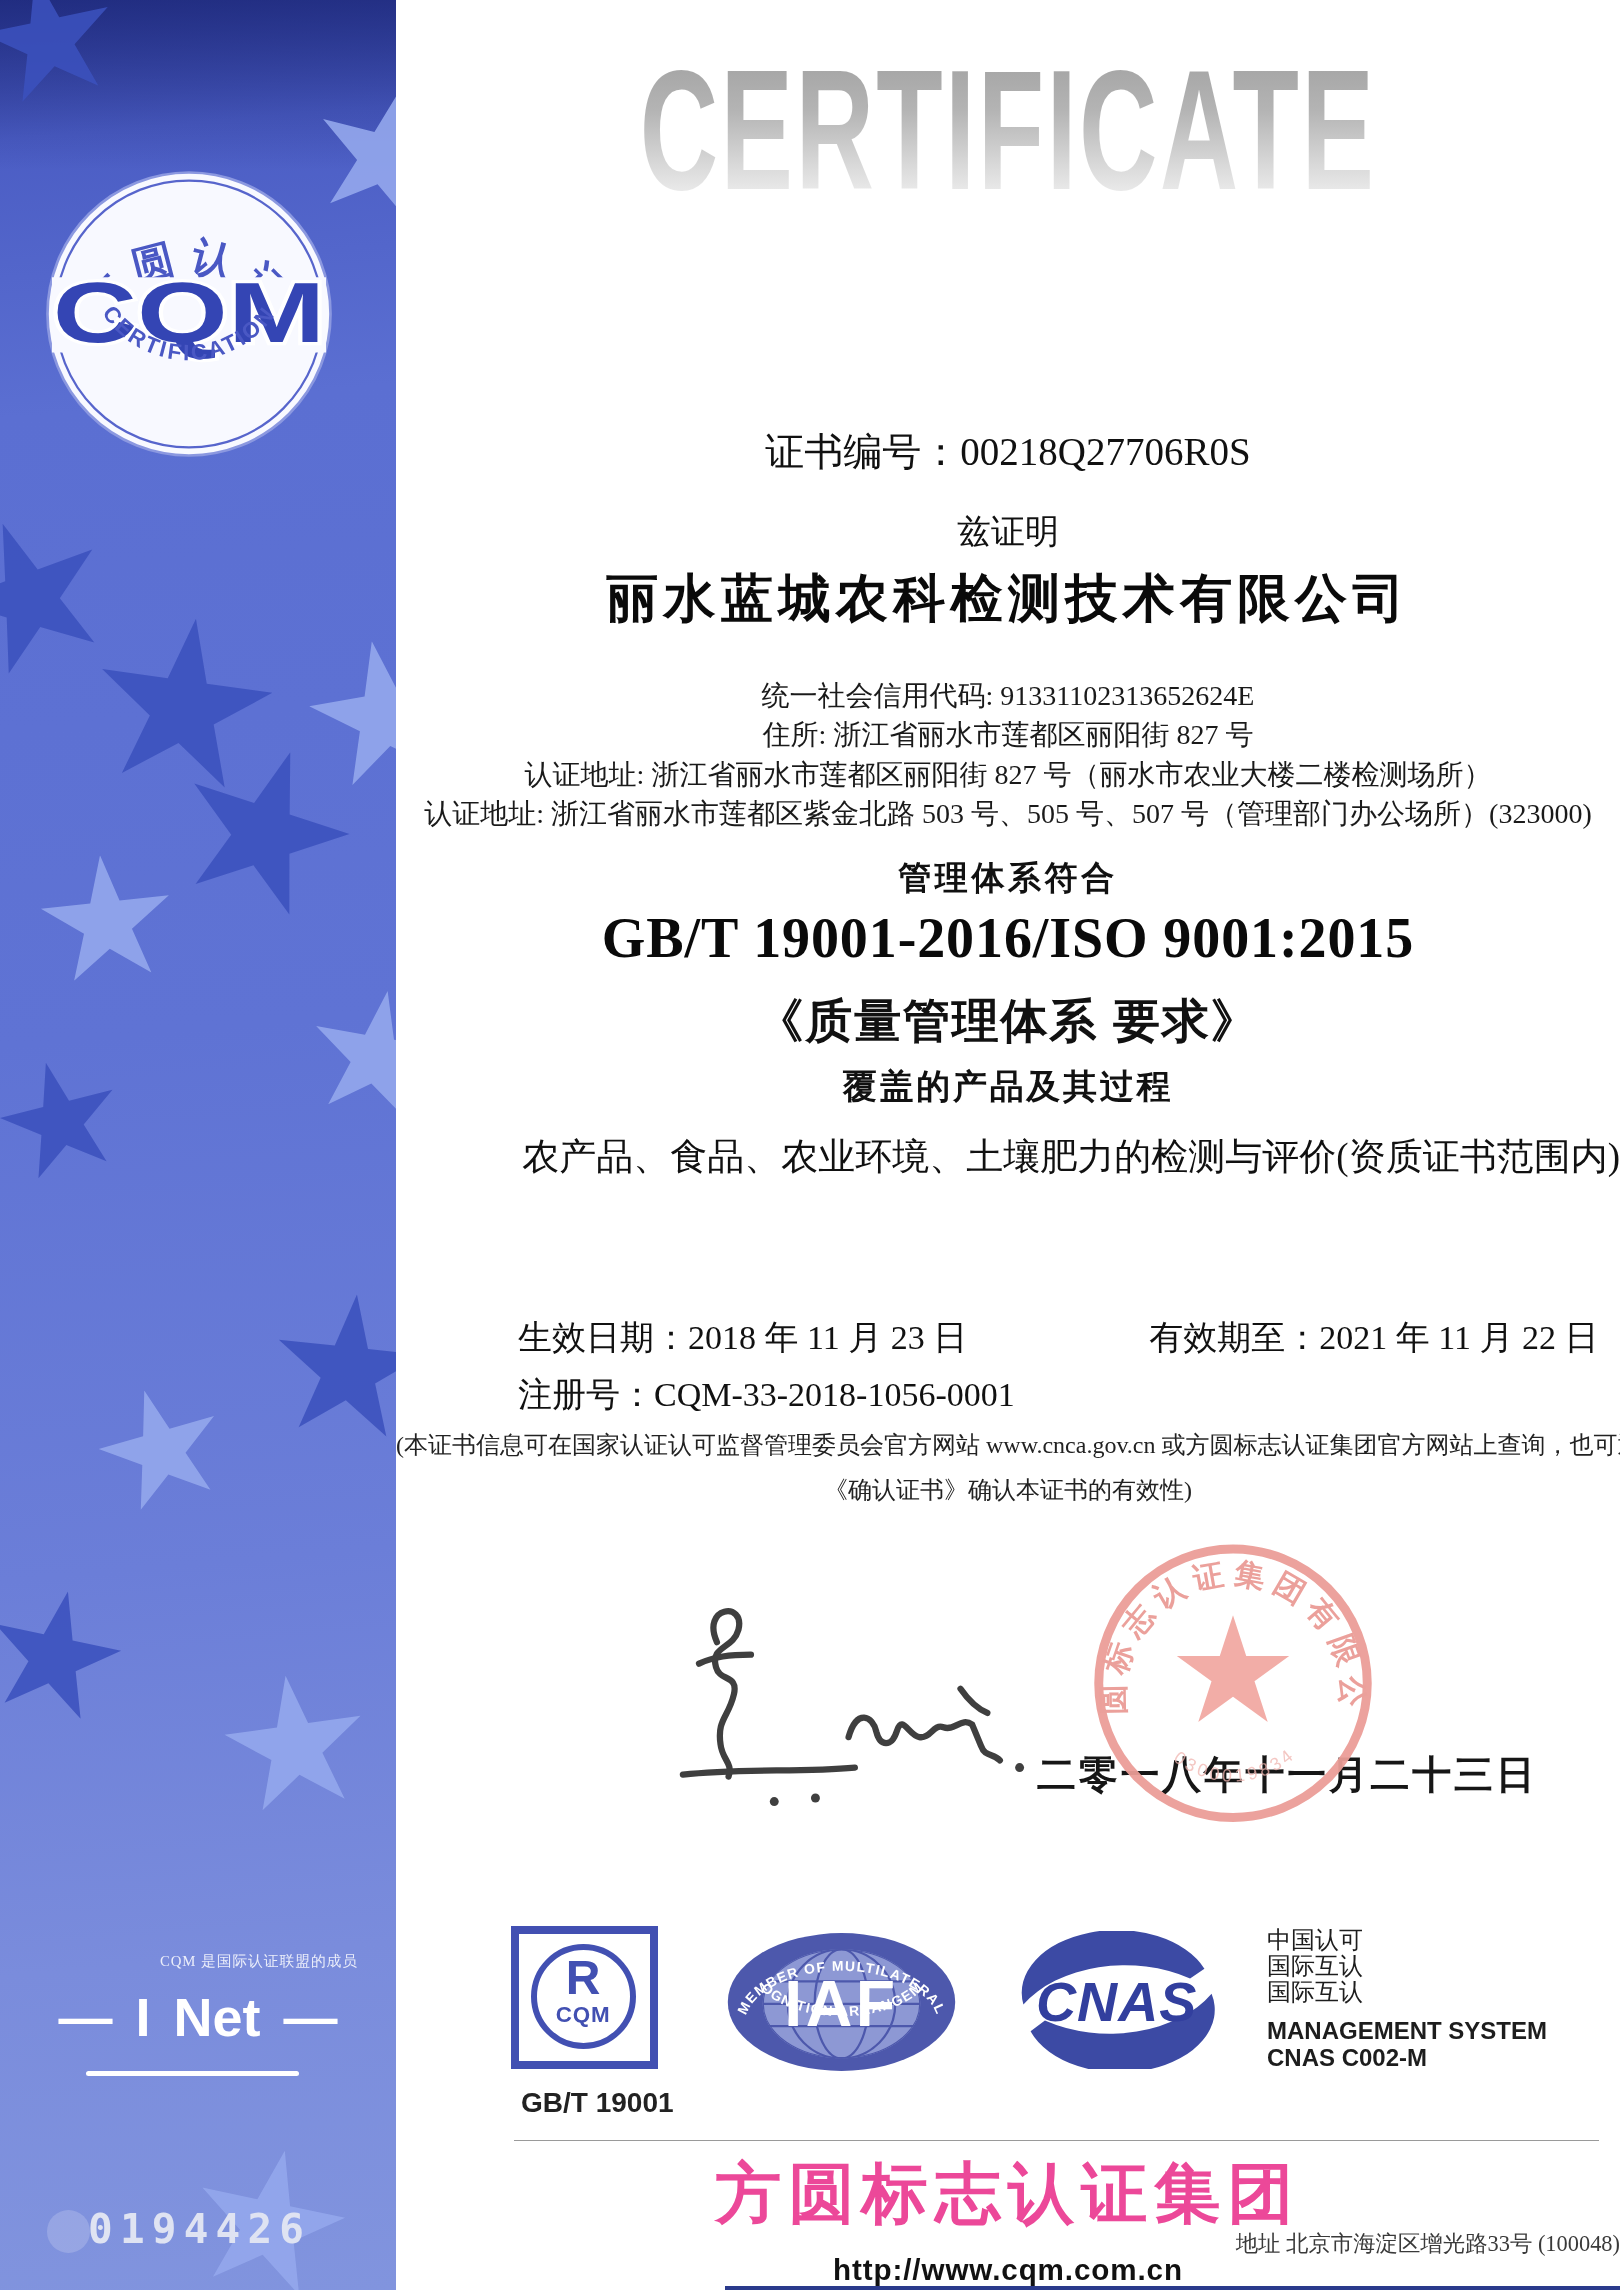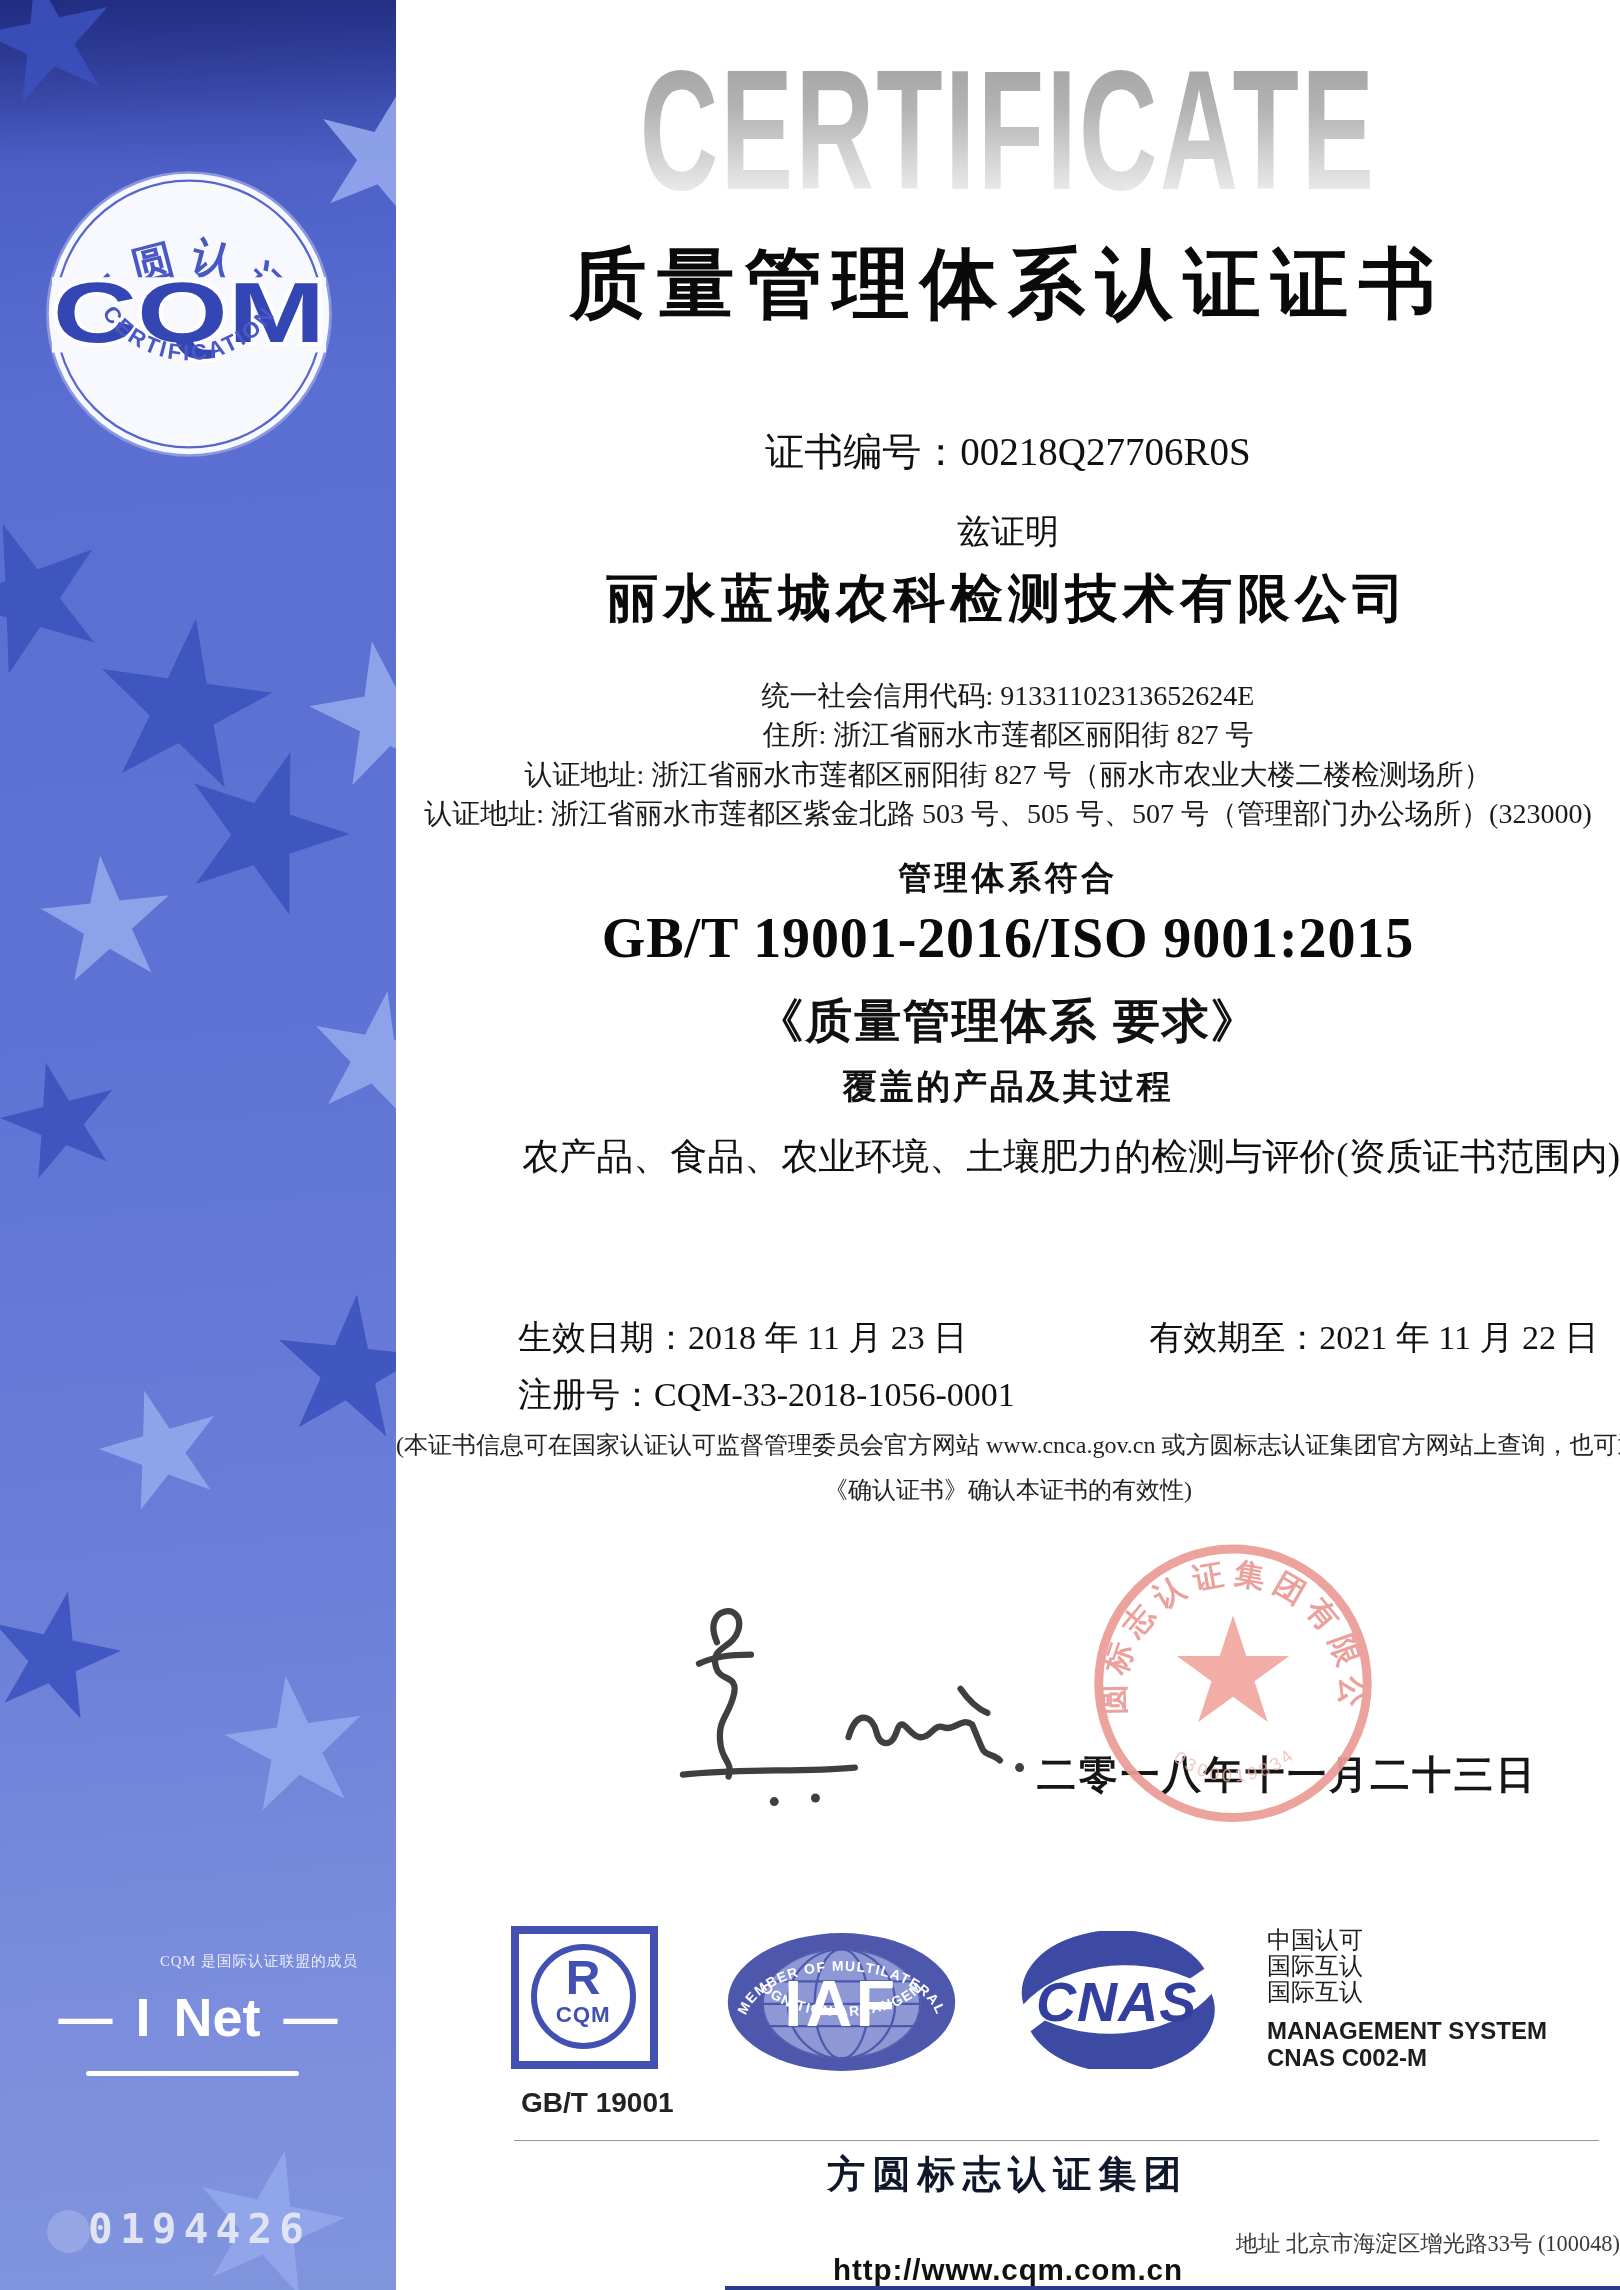--- a/index.html
+++ b/index.html
@@ -62,21 +62,21 @@
   .cqmcircle .r{font-size:48px;font-weight:bold;line-height:50px;display:block;margin-top:3.6px;}
   .cqmcircle .cqm{font-size:22.4px;font-weight:bold;letter-spacing:0.9px;display:block;line-height:23px;}
   .iaf{position:absolute;left:330px;top:1931px;}
   .cnas{position:absolute;left:622px;top:1931px;}
   .accred{position:absolute;left:851px;top:1927px;font-size:24px;line-height:26px;color:#1d1d1d;white-space:nowrap;margin-left:20px;}
   .accred .en{font-family:"Liberation Sans",sans-serif;font-weight:bold;font-size:24px;line-height:27px;}
   .accred .gap{height:11.6px;}
   .gbt{position:absolute;left:125px;top:2087px;font-family:"Liberation Sans",sans-serif;
         font-weight:bold;font-size:28px;color:#222;}
   .divider{position:absolute;left:118px;top:2140px;width:1085px;border-top:1.8px solid #9a9a9a;}
-  .groupname{top:2149px;font-weight:900;font-size:38px;letter-spacing:7.2px;color:#0f172a;}
+  .groupname{top:2149px;font-weight:900;font-size:66px;letter-spacing:7.2px;color:#ec4899;}
   .footaddr{top:2228px;font-size:22.4px;color:#3a3a3a;text-align:right;}
   .footurl{top:2253px;font-family:"Liberation Sans",sans-serif;font-weight:bold;font-size:29.6px;letter-spacing:0.9px;color:#111;}
   .bottomline{position:absolute;left:725px;bottom:0;width:895px;height:5.4px;background:#2a3a8c;}
 </style>
 </head>
 <body>
 
 <div class="page">
 
   <div class="band">
@@ -125,21 +125,20 @@
     <div class="serial-wrap">
       <div class="serial-circle"></div>
       <div class="serial">0194426</div>
     </div>
   </div>
 
   <div class="content">
 
     <div class="cline ghost">CERTIFICATE</div>
 
-    <div class="cline title">质量管理体系认证证书</div>
 
     <div class="cline certno"><span>证书编号：</span><span>00218Q27706R0S</span></div>
 
     <div class="cline certify">兹证明</div>
 
     <div class="cline company">丽水蓝城农科检测技术有限公司</div>
 
     <div class="cline body31 credit">统一社会信用代码: 91331102313652624E</div>
     <div class="cline body31 residence">住所: 浙江省丽水市莲都区丽阳街 827 号</div>
     <div class="cline body31 addr1">认证地址: 浙江省丽水市莲都区丽阳街 827 号（丽水市农业大楼二楼检测场所）</div>

